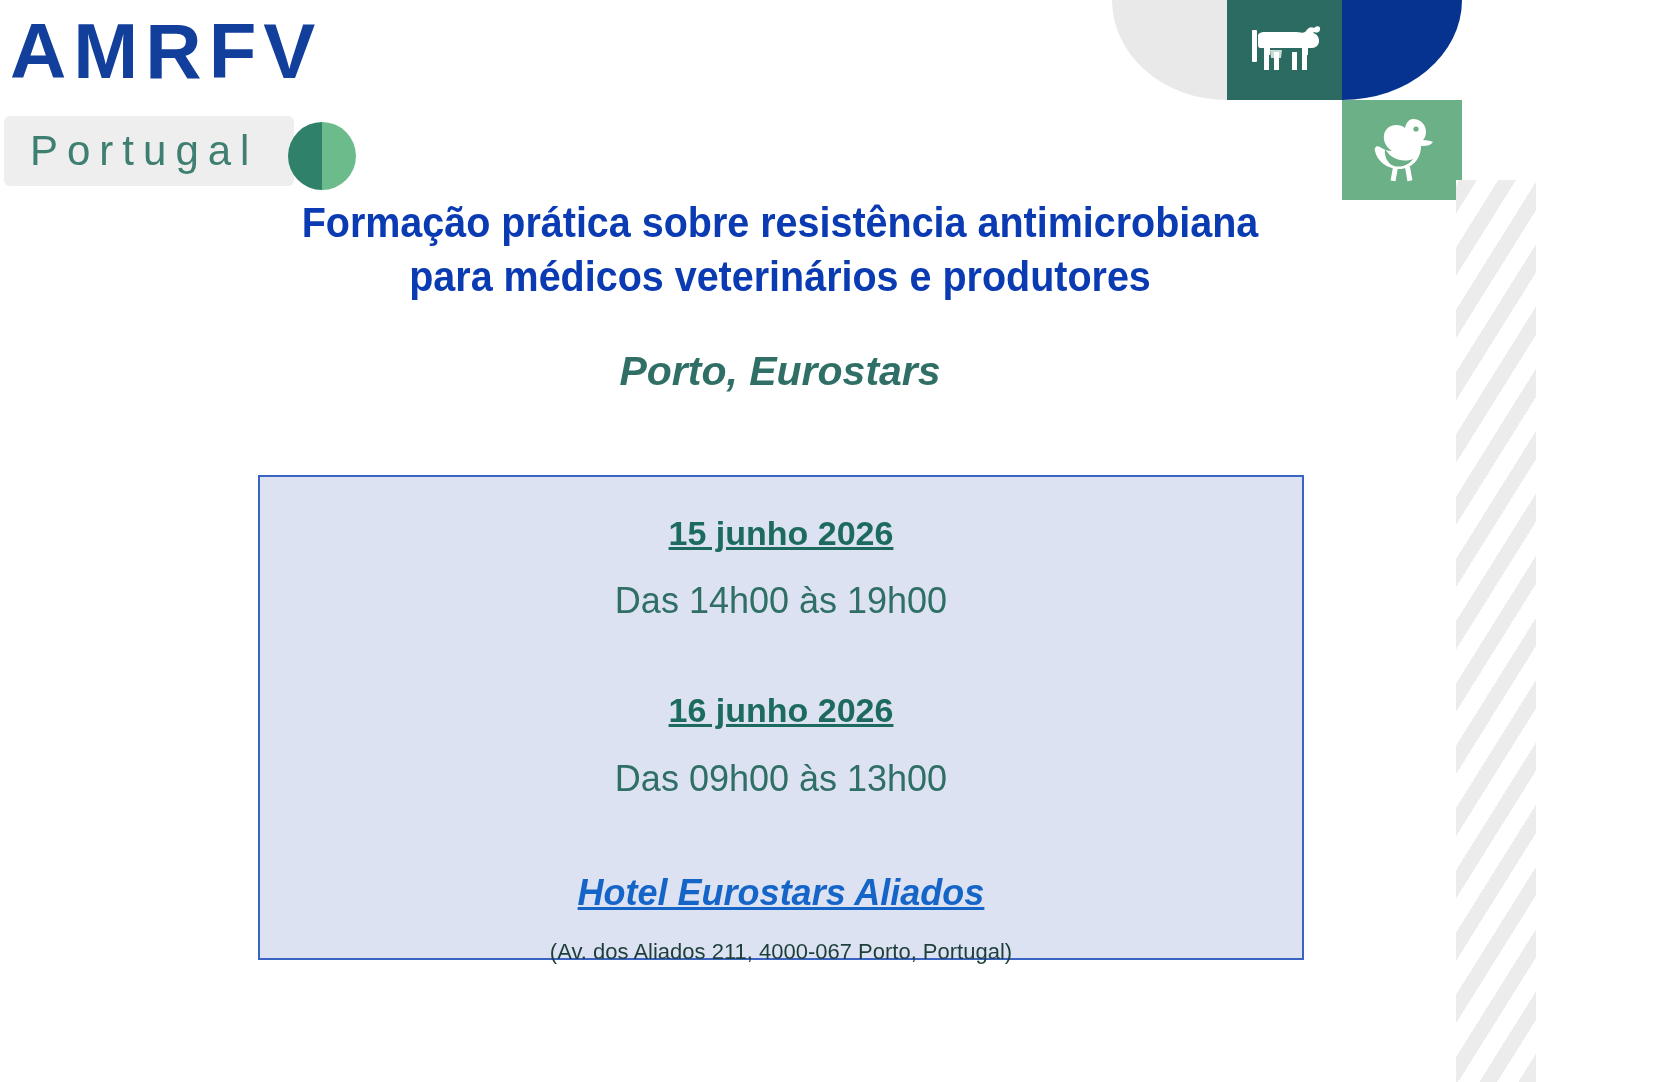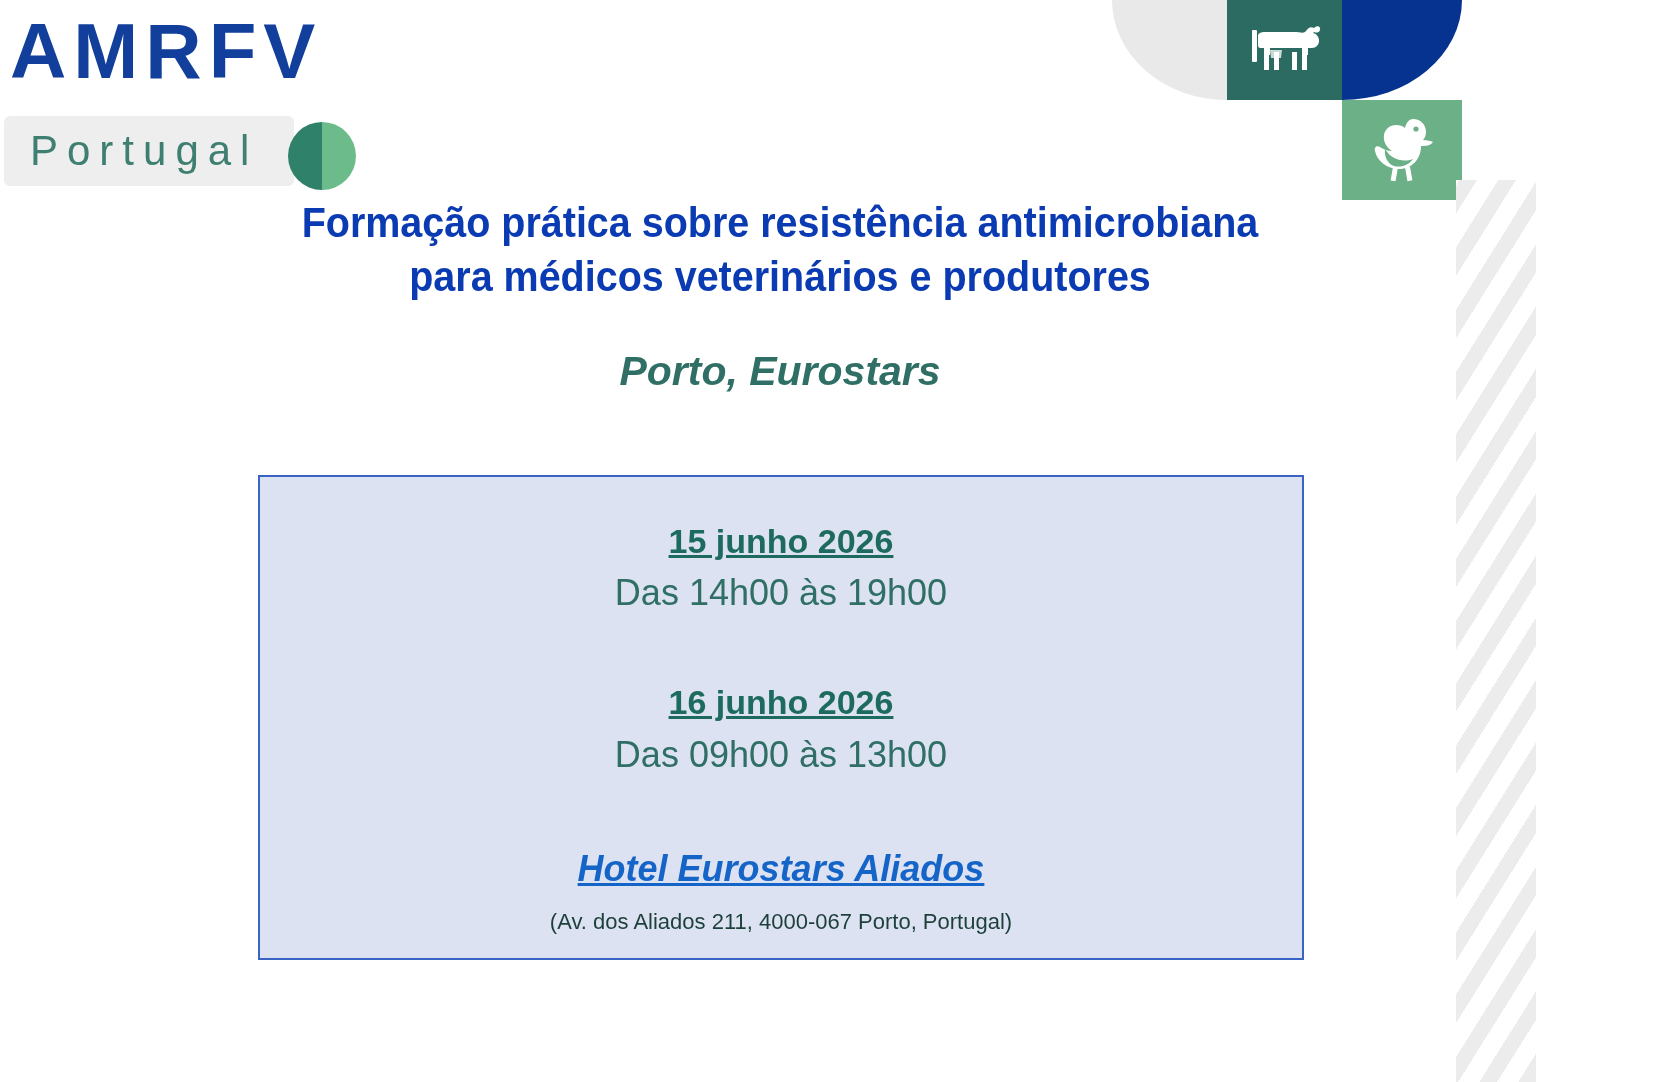--- a/index.html
+++ b/index.html
@@ -169,56 +169,57 @@
     left: 258px;
     top: 475px;
     width: 1046px;
     height: 485px;
     background: #dde2f3;
     border: 2px solid #3b63c4;
     box-sizing: border-box;
     text-align: center;
   }
   .detail-inner {
-    padding-top: 40px;
+    padding-top: 32px;
   }
   .date-line {
     font-family: "Liberation Sans", sans-serif;
     font-size: 34px;
     font-weight: bold;
     color: #1d6a5e;
     text-decoration: underline;
     line-height: 1.45;
   }
   .time-line {
     font-family: "Liberation Sans", sans-serif;
     font-size: 36px;
     font-weight: normal;
     color: #2f6f65;
     line-height: 1.5;
+    margin-top: 16px;
   }
   .gap-block { height: 58px; }
   .gap-block2 { height: 62px; }
   .venue-line {
     font-family: "Liberation Sans", sans-serif;
     font-size: 36px;
     font-weight: bold;
     font-style: italic;
     color: #1565c8;
     text-decoration: underline;
     line-height: 1.4;
     cursor: pointer;
   }
   .address-line {
     font-family: "Liberation Sans", sans-serif;
     font-size: 22px;
     font-weight: normal;
     color: #1d3f3a;
     line-height: 1.6;
-    margin-top: 10px;
+    margin-top: 16px;
   }
 </style>
 </head>
 <body>
 
 <div class="slide">
 
   <div class="corner-group">
     <div class="corner-grey-quarter2"></div>
     <div class="corner-blue-quarter"></div>

